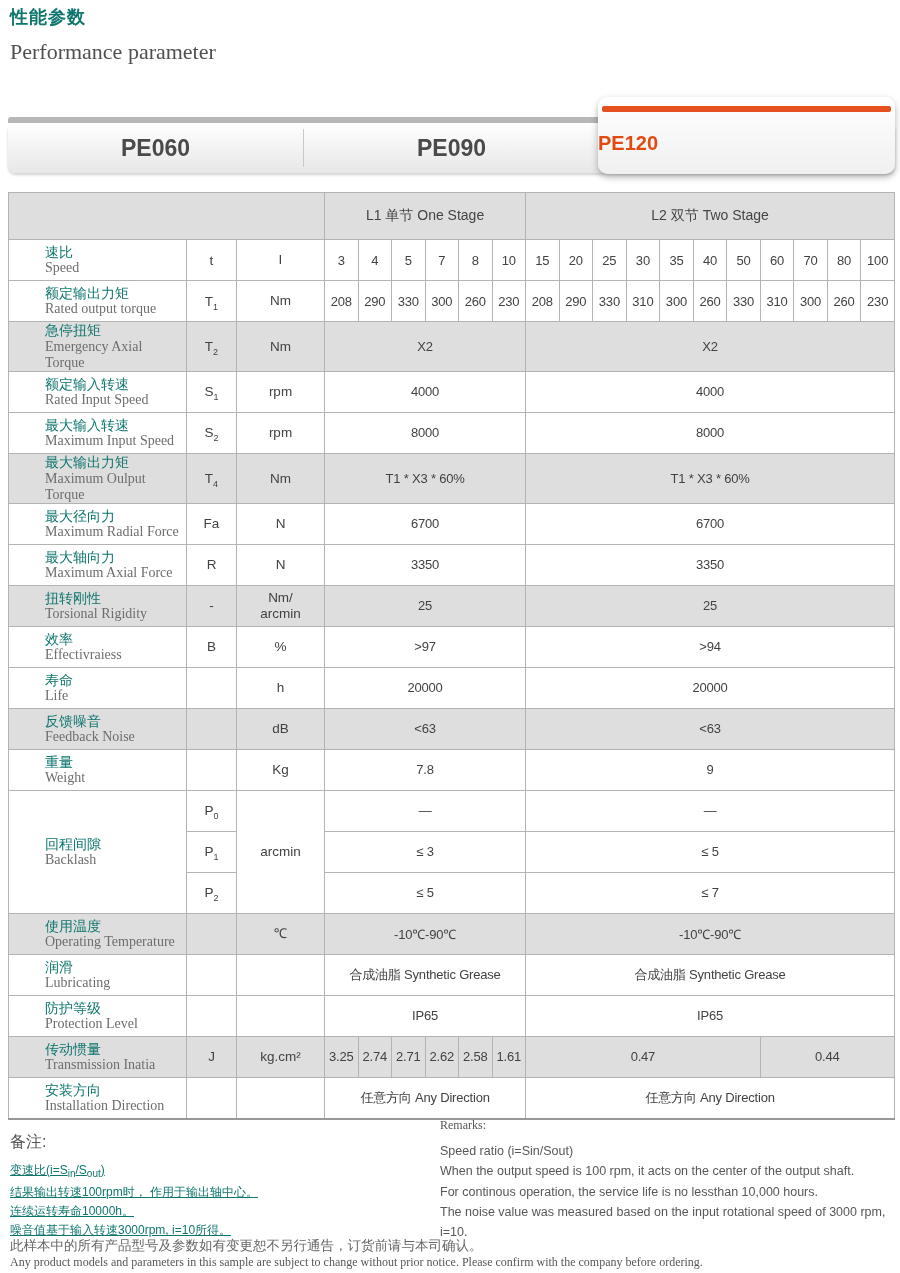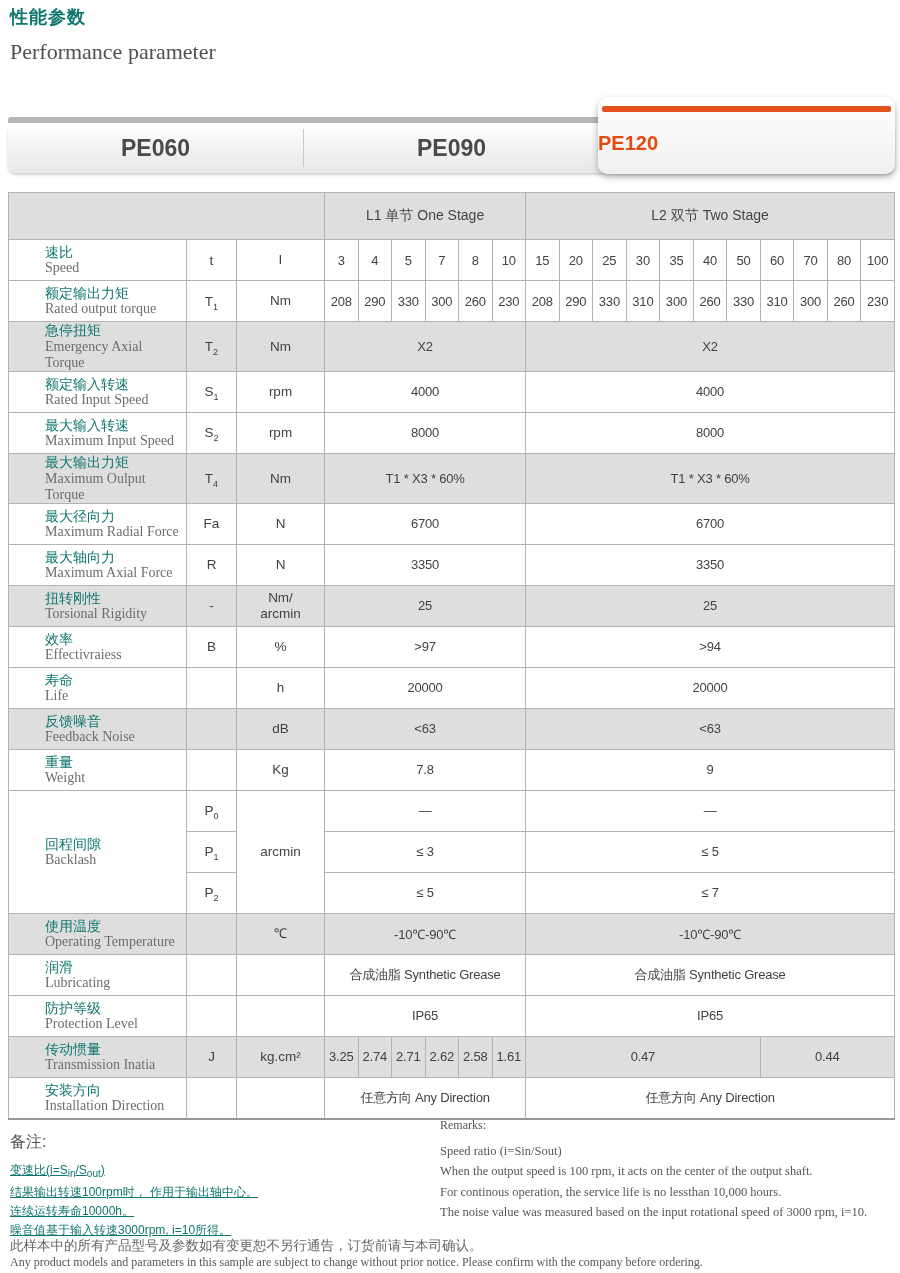--- a/index.html
+++ b/index.html
@@ -39,21 +39,21 @@
   .spec td.unit{font-size:13.5px;white-space:pre-line;line-height:1.15;}
   .spec td.val{letter-spacing:-0.2px;}
   .spec sub{font-size:9px;line-height:0;}
 
   
   .notes-left{position:absolute;left:10px;top:1132px;width:420px;}
   .notes-right{position:absolute;left:440px;top:1118px;width:455px;}
   .note-title-zh{font-size:16px;color:#555555;margin-bottom:8px;}
   .note-line-zh{font-size:12px;color:#0f766e;line-height:1.62;text-decoration:underline;}
   .note-title-en{font-size:12px;color:#555555;font-family:"Liberation Serif", serif;margin-bottom:8px;}
-  .note-line-en{font-size:12.5px;color:#575757;font-family:Liberation Serif, serif;line-height:1.62;}
+  .note-line-en{font-size:12.5px;color:#575757;font-family:Liberation Sans, sans-serif;line-height:1.62;}
 
   
   .footer{position:absolute;left:10px;top:1238px;width:880px;}
   .footer-zh{font-size:13.5px;color:#666666;line-height:1.25;}
   .footer-en{font-size:12px;color:#575757;font-family:"Liberation Serif", serif;line-height:1.3;}
 </style>
 </head>
 <body>
 
 <div class="page">

